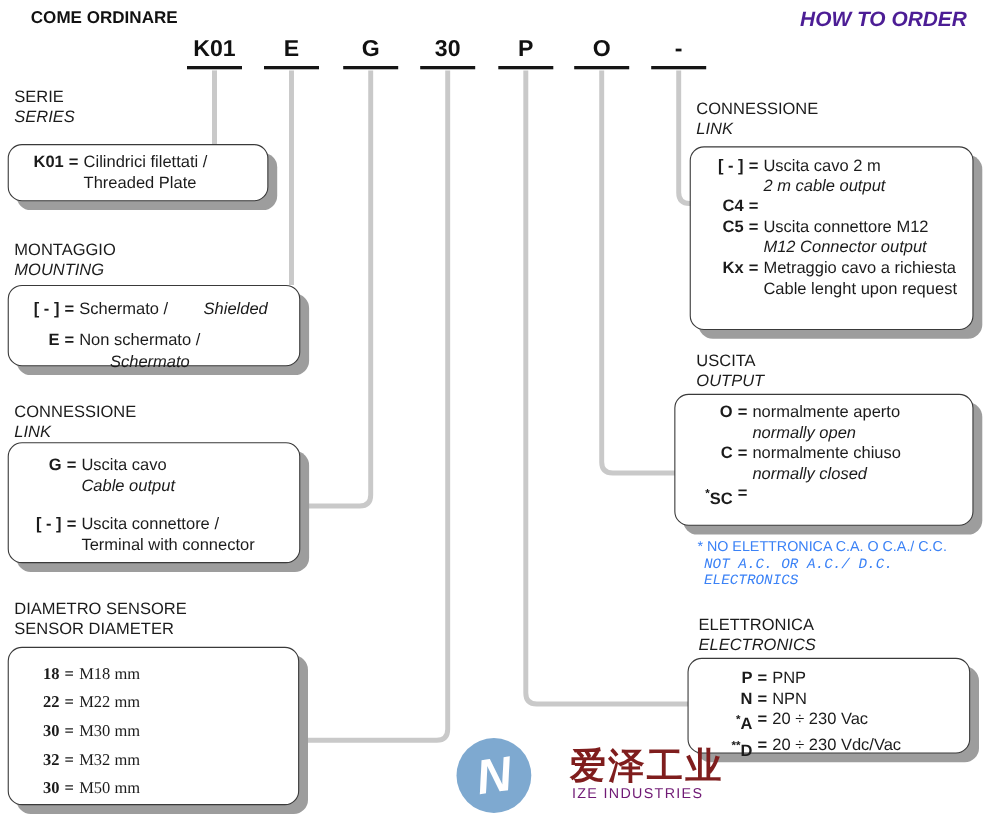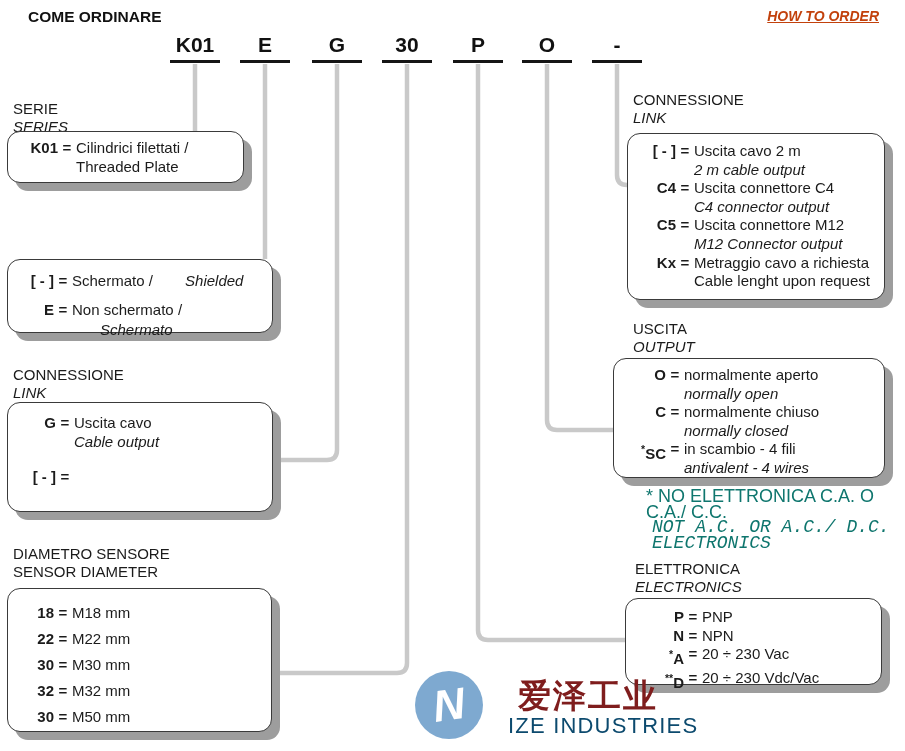--- a/index.html
+++ b/index.html
@@ -1,35 +1,35 @@
 <!DOCTYPE html>
 <html><head>
 <meta charset="utf-8">
 <style>
   html,body{margin:0;padding:0;background:#fff;}
   .canvas{position:relative;width:905px;height:751px;background:#ffffff;overflow:hidden;
           font-family:"Liberation Sans",sans-serif;color:#1d1d1d;}
 
   
   .hdr-it{position:absolute;left:28px;top:8px;font-size:15.5px;font-weight:bold;color:#111;}
-  .hdr-en{position:absolute;right:26px;top:8px;font-size:14px;font-weight:bold;font-style:italic;color:#c2410c;text-decoration:underline;}
+  .hdr-en{position:absolute;right:26px;top:8px;font-size:19px;font-weight:bold;font-style:italic;color:#4c1d95;}
 
   
   .code-part{position:absolute;top:32px;width:50px;height:28px;border-bottom:3px solid #151515;
              text-align:center;font-size:21px;font-weight:bold;color:#111;line-height:26px;}
   .cp0{left:170px}.cp1{left:240px}.cp2{left:312px}.cp3{left:382px}.cp4{left:453px}.cp5{left:522px}.cp6{left:592px}
 
   
   .lines{position:absolute;left:0;top:0;z-index:1;}
 
   
   .sec-h{position:absolute;z-index:2;font-size:15px;line-height:18px;color:#1b1b1b;}
   .sec-h .en{font-style:italic;}
   .sec-h.upright .en{font-style:normal;}
-  #h-serie{left:13px;top:100px}
+  #h-serie{left:13px;top:80px}
   #h-mont{left:13px;top:219px}
   #h-connl{left:13px;top:366px}
   #h-diam{left:13px;top:545px}
   #h-connr{left:633px;top:91px}
   #h-usc{left:633px;top:320px}
   #h-ele{left:635px;top:560px}
 
   
   .bx{position:absolute;z-index:2;background:#fff;border:1.6px solid #3a3a3a;border-radius:13px;
       box-shadow:8px 8px 0 #9d9d9d;box-sizing:border-box;font-size:15px;color:#1b1b1b;}
@@ -39,33 +39,33 @@
   .row .sup{font-size:10.5px;vertical-align:6px;font-weight:bold;}
   .row .de i{font-style:italic;margin-left:28px;}
   .l2{font-style:normal;}
   .l2.it{font-style:italic;}
   .row.g{margin-top:17px;}
   .row.g2{margin-top:9px;}
 
   #bx-serie{left:7px;top:131px;width:237px;height:52px;padding:7px 0 0 12px;--cw:38px;}
   #bx-mont {left:7px;top:259px;width:266px;height:74px;padding:11px 0 0 2px;--cw:44px;--lh:20px;}
   #bx-connl{left:7px;top:402px;width:266px;height:110px;padding:11px 0 0 2px;--cw:46px;}
-  #bx-diam {left:7px;top:588px;width:265px;height:144px;padding:11px 0 12px 20px;--cw:26px;--lh:26px;}
+  #bx-diam {left:7px;top:588px;width:265px;height:144px;padding:11px 0 12px 20px;font-family:Liberation Serif, serif;--cw:26px;--lh:26px;}
   #bx-connr{left:627px;top:133px;width:258px;height:167px;padding:8px 0 0 6px;--cw:42px;}
   #bx-usc  {left:613px;top:358px;width:272px;height:120px;padding:7px 0 0 8px;--cw:44px;}
   #bx-ele  {left:625px;top:598px;width:257px;height:87px;padding:9px 0 0 12px;--cw:46px;}
 
   
-  .footnote{position:absolute;left:634px;top:489px;z-index:2;font-size:18px;line-height:15.5px;color:#0f766e;margin-left:12px;}
+  .footnote{position:absolute;left:634px;top:489px;z-index:2;font-size:13px;line-height:15.5px;color:#3b82f6;}
   .footnote .fn2{font-style:italic;padding-left:6px;font-family:Liberation Mono, monospace;}
 
   
   .logo{position:absolute;left:405px;top:662px;z-index:3;width:290px;height:85px;}
   .logo-cn{position:absolute;left:113px;top:12px;font-size:33px;font-weight:bold;letter-spacing:2px;color:#7f1d1d;white-space:nowrap;}
-  .logo-en{position:absolute;left:103px;top:51px;font-size:22px;letter-spacing:1.2px;color:#0c4a6e;white-space:nowrap;}
+  .logo-en{position:absolute;left:115px;top:51px;font-size:13px;letter-spacing:1.2px;color:#701a75;white-space:nowrap;}
 </style>
 </head>
 <body>
 
 <div class="canvas">
 
   <svg class="lines" width="905" height="751" viewBox="0 0 905 751">
     <g fill="none" stroke="#c9c9c9" stroke-width="4.5">
       <path d="M195 64 V131"></path>
       <path d="M265 64 V259"></path>
@@ -85,20 +85,24 @@
   <div class="code-part cp2">G</div>
   <div class="code-part cp3">30</div>
   <div class="code-part cp4">P</div>
   <div class="code-part cp5">O</div>
   <div class="code-part cp6">-</div>
 
   <div class="sec-h" id="h-serie">
     <div>SERIE</div>
     <div class="en">SERIES</div>
   </div>
+  <div class="sec-h" id="h-mont">
+    <div>MONTAGGIO</div>
+    <div class="en">MOUNTING</div>
+  </div>
   <div class="sec-h" id="h-connl">
     <div>CONNESSIONE</div>
     <div class="en">LINK</div>
   </div>
   <div class="sec-h upright" id="h-diam">
     <div>DIAMETRO SENSORE</div>
     <div class="en">SENSOR DIAMETER</div>
   </div>
   <div class="sec-h" id="h-connr">
     <div>CONNESSIONE</div>
@@ -134,20 +138,21 @@
     </div>
   <div class="bx" id="bx-connl">
       <div class="row">
         <span class="cd">G</span>
         <span class="eq">=</span>
         <span class="de">Uscita cavo<div class="l2 it">Cable output</div></span>
       </div>
       <div class="row g">
         <span class="cd">[ - ]</span>
         <span class="eq">=</span>
+        <span class="de">Uscita connettore /<div class="l2">Terminal with connector</div></span>
       </div>
     </div>
   <div class="bx" id="bx-diam">
       <div class="row">
         <span class="cd">18</span>
         <span class="eq">=</span>
         <span class="de">M18 mm</span>
       </div>
       <div class="row">
         <span class="cd">22</span>
@@ -172,21 +177,20 @@
     </div>
   <div class="bx" id="bx-connr">
       <div class="row">
         <span class="cd">[ - ]</span>
         <span class="eq">=</span>
         <span class="de">Uscita cavo 2 m<div class="l2 it">2 m cable output</div></span>
       </div>
       <div class="row">
         <span class="cd">C4</span>
         <span class="eq">=</span>
-        <span class="de">Uscita connettore C4<div class="l2 it">C4 connector output</div></span>
       </div>
       <div class="row">
         <span class="cd">C5</span>
         <span class="eq">=</span>
         <span class="de">Uscita connettore M12<div class="l2 it">M12 Connector output</div></span>
       </div>
       <div class="row">
         <span class="cd">Kx</span>
         <span class="eq">=</span>
         <span class="de">Metraggio cavo a richiesta<div class="l2">Cable lenght upon request</div></span>
@@ -199,21 +203,20 @@
         <span class="de">normalmente aperto<div class="l2 it">normally open</div></span>
       </div>
       <div class="row">
         <span class="cd">C</span>
         <span class="eq">=</span>
         <span class="de">normalmente chiuso<div class="l2 it">normally closed</div></span>
       </div>
       <div class="row">
         <span class="cd"><span class="sup">*</span>SC</span>
         <span class="eq">=</span>
-        <span class="de">in scambio - 4 fili<div class="l2 it">antivalent - 4 wires</div></span>
       </div>
     </div>
   <div class="bx" id="bx-ele">
       <div class="row">
         <span class="cd">P</span>
         <span class="eq">=</span>
         <span class="de">PNP</span>
       </div>
       <div class="row">
         <span class="cd">N</span>

